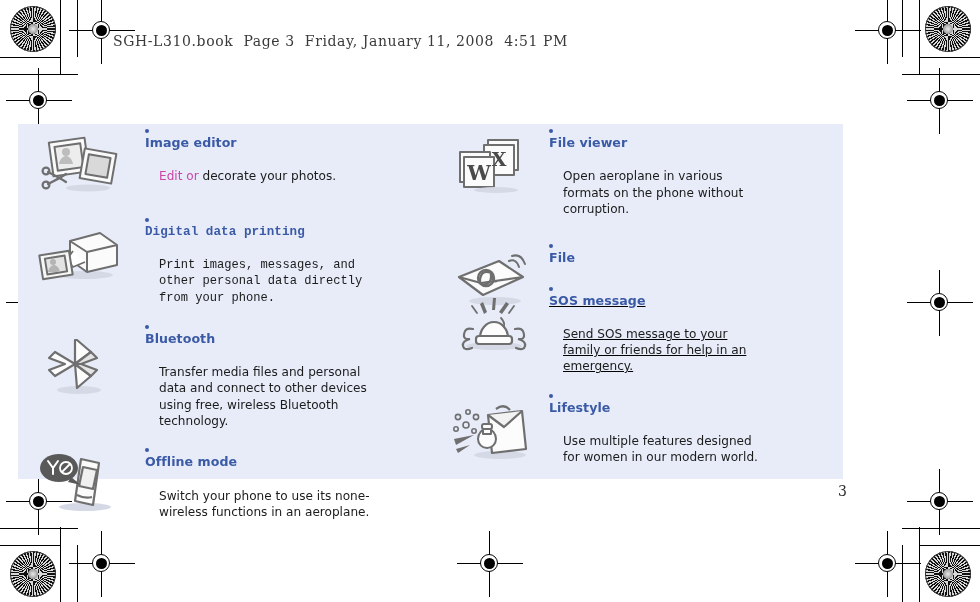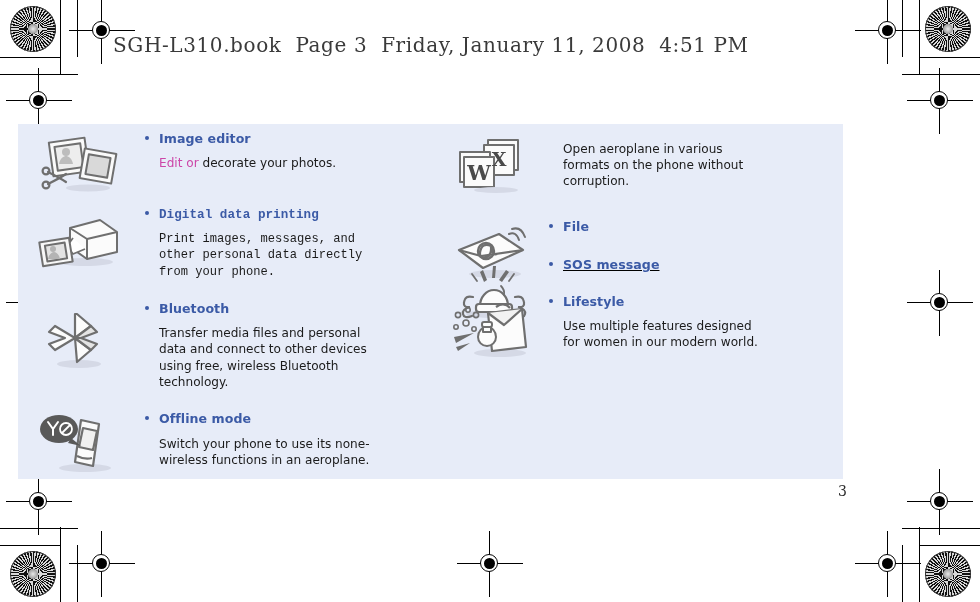--- a/index.html
+++ b/index.html
@@ -37,21 +37,21 @@
   .starburst::after{
     content:"";position:absolute;left:50%;top:50%;width:10px;height:10px;
     transform:translate(-50%,-50%);border-radius:50%;
     background:radial-gradient(circle,#e9e9e9 0%,#9a9a9a 70%,#6a6a6a 100%);
   }
 
   
   .header-text{
     position:absolute;left:113px;top:33px;
     font-family:"DejaVu Serif","Liberation Serif",serif;
-    font-size:20px;color:#3a3a3a;letter-spacing:.6px;white-space:pre;
+    font-size:14px;color:#3a3a3a;letter-spacing:.6px;white-space:pre;
   }
 
   
   .panel{
     position:absolute;left:18px;top:124px;width:825px;height:355px;
     background:#e7ecf8;
   }
   .cols{
     position:absolute;left:0;top:0;right:0;bottom:0;
     display:flex;
@@ -64,29 +64,29 @@
   .icon-cell{
     position:absolute;left:-118px;width:104px;
     display:flex;align-items:flex-start;justify-content:center;
   }
   .col-right .icon-cell{left:-102px;width:92px;}
   .text-cell{flex:1;}
 
   .heading{
     display:flex;align-items:baseline;
     font-size:12.6px;font-weight:bold;color:#3b5aa6;
-    letter-spacing:.05px;line-height:1.15;
+    letter-spacing:.05px;line-height:1.15;flex-direction:column;
   }
   .bullet{
     flex:0 0 auto;width:4px;height:4px;border-radius:50%;
     background:#3b5aa6;margin-right:10px;position:relative;top:-3px;
   }
   .desc{
     font-size:12.1px;color:#1b1b1b;line-height:1.34;
-    margin-top:9px;margin-left:14px;max-width:215px;
+    margin-top:18px;margin-left:14px;max-width:215px;
   }
   .col-right .desc{max-width:202px;}
   .desc .hl{color:#cc46a8;}
   .feature + .feature{margin-top:0;}
 
   
   .ico{display:block;}
 
   
   .folio{
@@ -334,20 +334,24 @@
                 <rect x="28" y="9" width="30" height="30"></rect>
                 <rect x="4" y="16" width="30" height="30"></rect>
                 <rect x="8" y="21" width="30" height="30"></rect>
               </g>
               <text x="23" y="44" font-family="DejaVu Serif, serif" font-size="21" font-weight="bold" fill="#4a4a4a" text-anchor="middle">W</text>
               <text x="43" y="30" font-family="DejaVu Serif, serif" font-size="19" font-weight="bold" fill="#4a4a4a" text-anchor="middle">X</text>
               <ellipse cx="40" cy="54" rx="22" ry="3" fill="#d5d9e6"></ellipse>
             </svg>
           </div>
           <div class="text-cell">
+            <div class="heading">
+              <span class="bullet"></span>
+              <span>File viewer</span>
+            </div>
             <div class="desc">
               <span class="hl"></span><span>Open aeroplane in various formats on the phone without corruption.</span>
             </div>
           </div>
         </div>
 
         <div class="feature" style="margin-top:30px;">
           <div class="icon-cell" style="top:4px;">
             <svg class="ico" width="80" height="58" viewBox="0 0 80 58" aria-hidden="true">
               <ellipse cx="42" cy="50" rx="26" ry="4" fill="#d5d9e6"></ellipse>
@@ -393,20 +397,23 @@
                 <path d="M23 35 q-8 -2 -9 5 q-1 6 6 5 q-8 2 -7 7 q1 5 9 2"></path>
                 <path d="M65 35 q8 -2 9 5 q1 6 -6 5 q8 2 7 7 q-1 5 -9 2"></path>
               </g>
             </svg>
           </div>
           <div class="text-cell">
             <div class="heading">
               <span class="bullet"></span>
               <span>SOS message</span>
             </div>
+            <div class="desc">
+              <span class="hl"></span><span>Send SOS message to your family or friends for help in an emergency.</span>
+            </div>
           </div>
         </div>
 
         <div class="feature" style="margin-top:22px;">
           <div class="icon-cell" style="top:4px;">
             <svg class="ico" width="90" height="62" viewBox="0 0 90 62" aria-hidden="true">
               <ellipse cx="52" cy="54" rx="26" ry="4" fill="#d5d9e6"></ellipse>
               <g fill="#fcfcfc" stroke="#6f6f6f" stroke-width="2.2" stroke-linejoin="round">
                 <path d="M40 14 L74 10 L78 48 L44 52 Z"></path>
                 <path d="M40 14 L56 26 L74 10" fill="#f2f2f2"></path>

